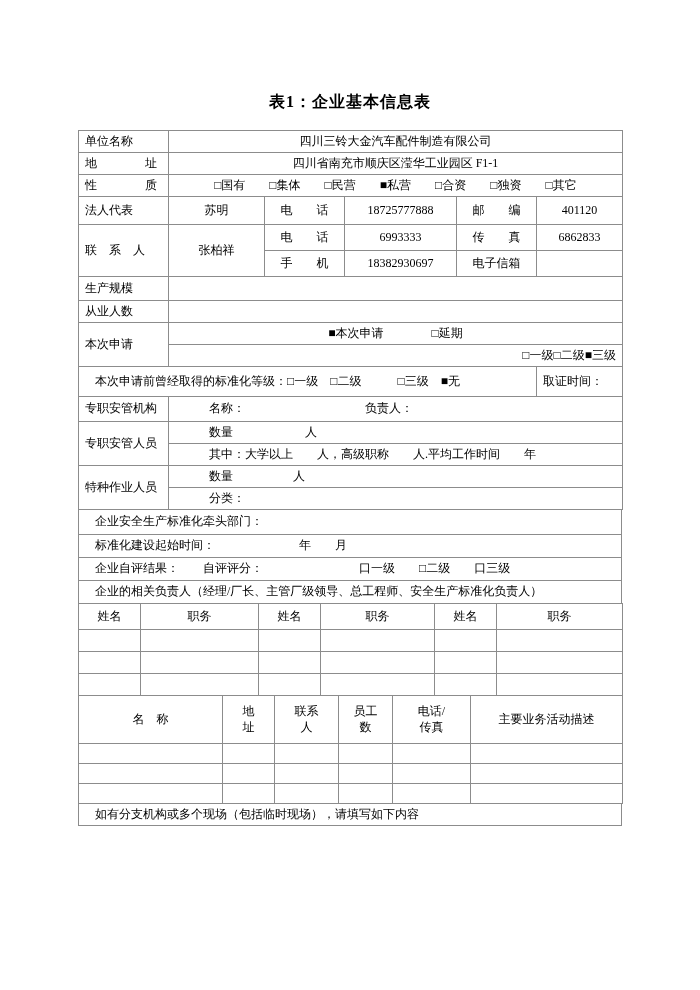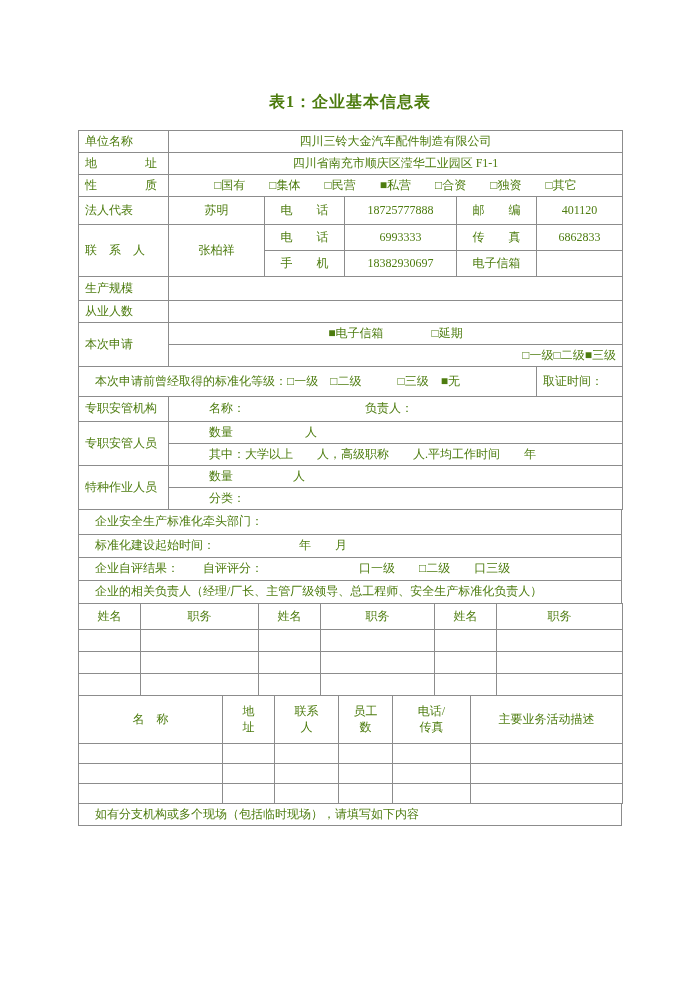--- a/index.html
+++ b/index.html
@@ -3,21 +3,21 @@
 <meta charset="utf-8">
 <style>
   * { box-sizing: border-box; }
   html, body { margin: 0; padding: 0; background: #ffffff; }
   .page {
     position: relative;
     width: 700px;
     height: 879px;
     background: #ffffff;
     font-family: "Liberation Serif", "DejaVu Serif", serif;
-    color: #4d7c0f;
+    color: #000000;
     overflow: hidden;
   }
   .title {
     margin: 0;
     padding-top: 92px;
     text-align: center;
     font-size: 16px;
     font-weight: bold;
     letter-spacing: 1px;
   }
@@ -124,21 +124,21 @@
       <tr>
         <td class="h24">生产规模</td>
         <td class="h24" colspan="5"></td>
       </tr>
       <tr>
         <td class="h22">从业人数</td>
         <td class="h22" colspan="5"></td>
       </tr>
       <tr>
         <td class="h22" rowspan="2">本次申请</td>
-        <td class="h22 c pre" colspan="5">■电子信箱　　　　□延期</td>
+        <td class="h22 c pre" colspan="5">■本次申请　　　　□延期</td>
       </tr>
       <tr>
         <td class="h22" colspan="5">
           <div class="levels">
             <span>□一级</span>
             <span>□二级</span>
             <span>■三级</span>
           </div>
         </td>
       </tr>

